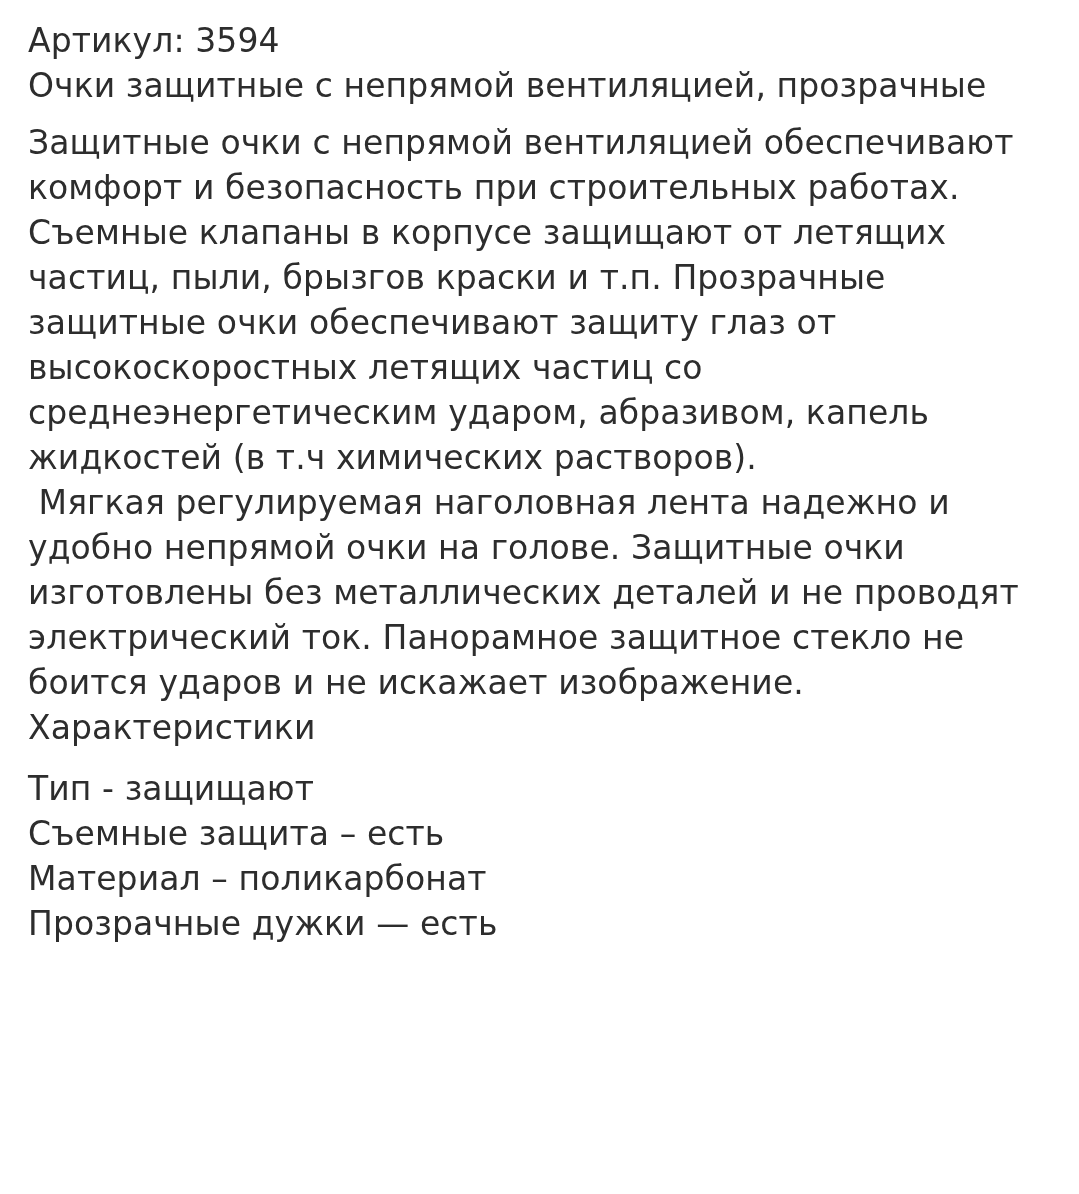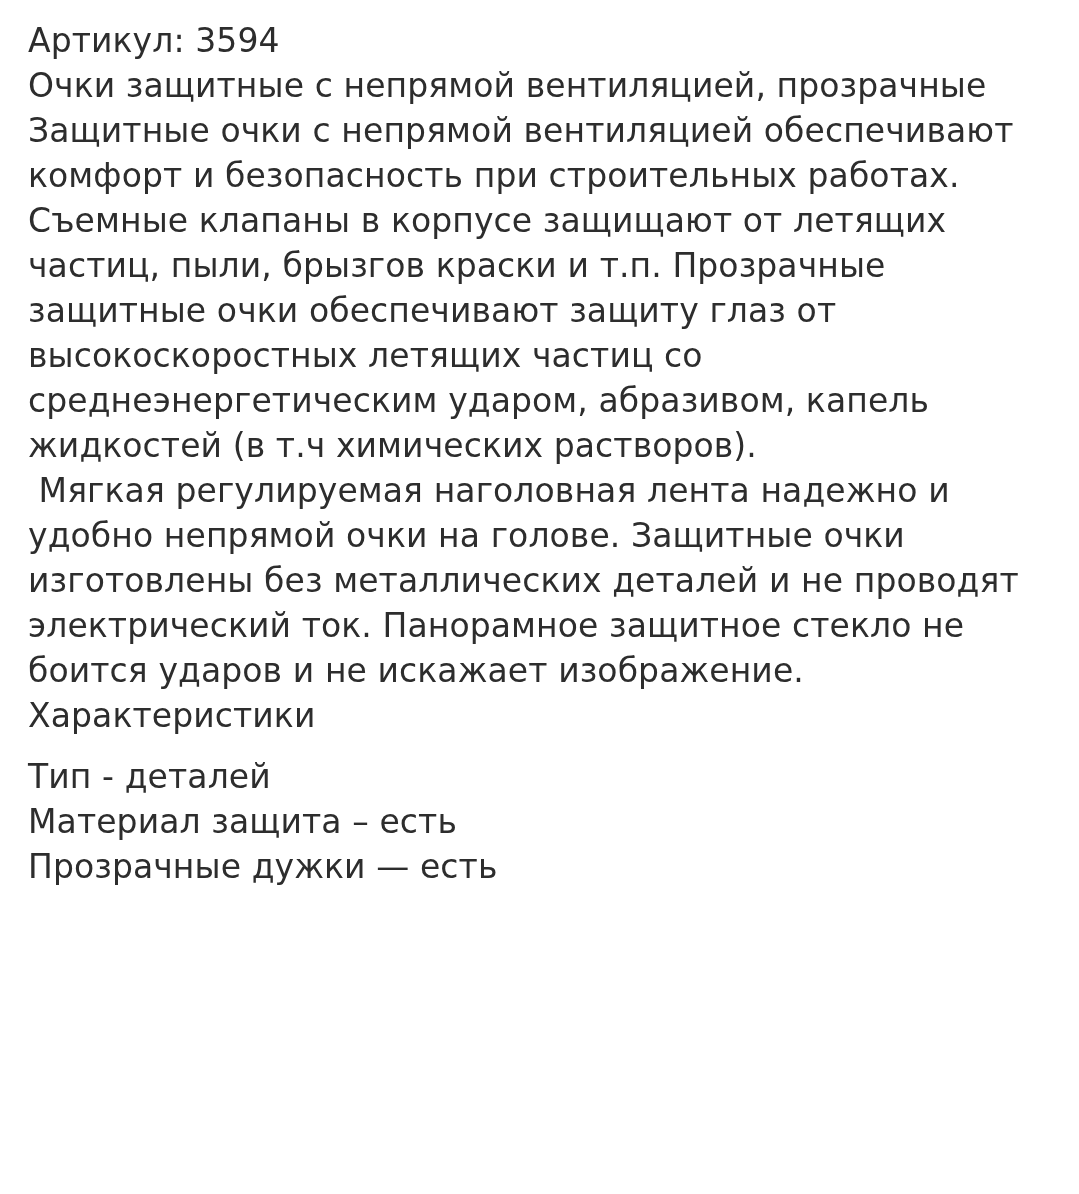--- a/index.html
+++ b/index.html
@@ -27,21 +27,21 @@
     letter-spacing: 0.1px;
     color: #2d2d2d;
     margin: 0;
     white-space: pre-wrap;
     word-wrap: break-word;
   }
   .article-line {
     margin-bottom: 0;
   }
   .title-line {
-    margin-bottom: 0;
+    margin-bottom: 12px;
   }
   .desc-para {
     margin-bottom: 0;
   }
   .spec-heading {
     margin-bottom: 16px;
   }
   .spec-line {
     margin-bottom: 0;
   }
@@ -54,20 +54,21 @@
   <div class="block article-line">Артикул: 3594</div>
 
   <div class="block title-line">Очки защитные с непрямой вентиляцией, прозрачные</div>
 
   <div class="block desc-para">Защитные очки с непрямой вентиляцией обеспечивают комфорт и безопасность при строительных работах. Съемные клапаны в корпусе защищают от летящих частиц, пыли, брызгов краски и т.п. Прозрачные защитные очки обеспечивают защиту глаз от высокоскоростных летящих частиц со среднеэнергетическим ударом, абразивом, капель жидкостей (в т.ч химических растворов).</div>
 
   <div class="block desc-para"> Мягкая регулируемая наголовная лента надежно и удобно непрямой очки на голове. Защитные очки изготовлены без металлических деталей и не проводят электрический ток. Панорамное защитное стекло не боится ударов и не искажает изображение.</div>
 
   <div class="block spec-heading">Характеристики</div>
 
-  <div class="block spec-line">Тип - деталей</div>
+  <div class="block spec-line">Тип - защищают</div>
 
-  <div class="block spec-line">Материал защита – есть</div>
+  <div class="block spec-line">Съемные защита – есть</div>
 
+  <div class="block spec-line">Материал – поликарбонат</div>
 
   <div class="block spec-line">Прозрачные дужки — есть</div>
 
 </div>
 
 </body></html>

